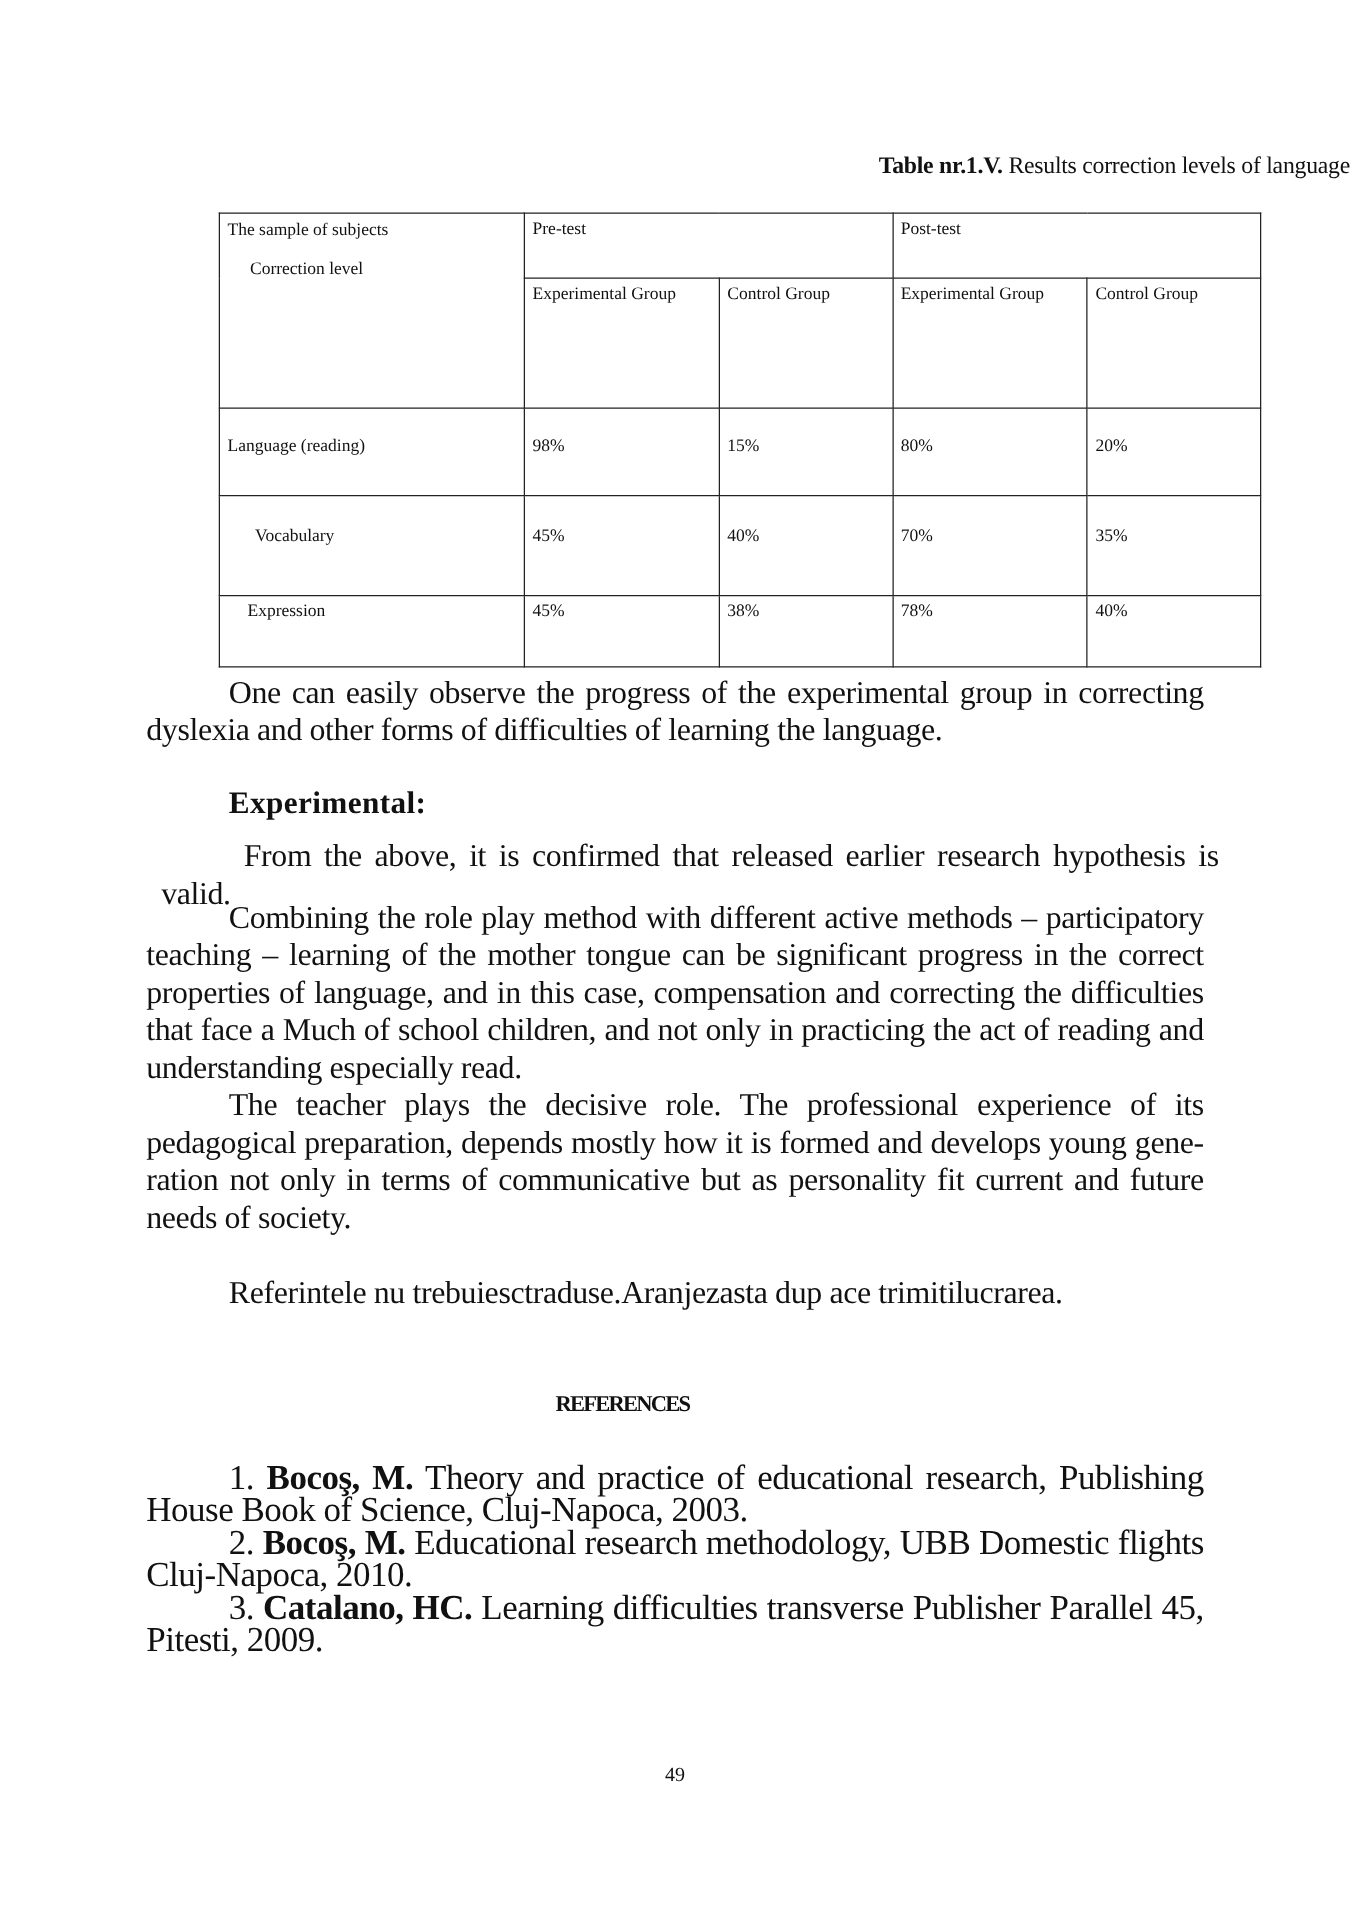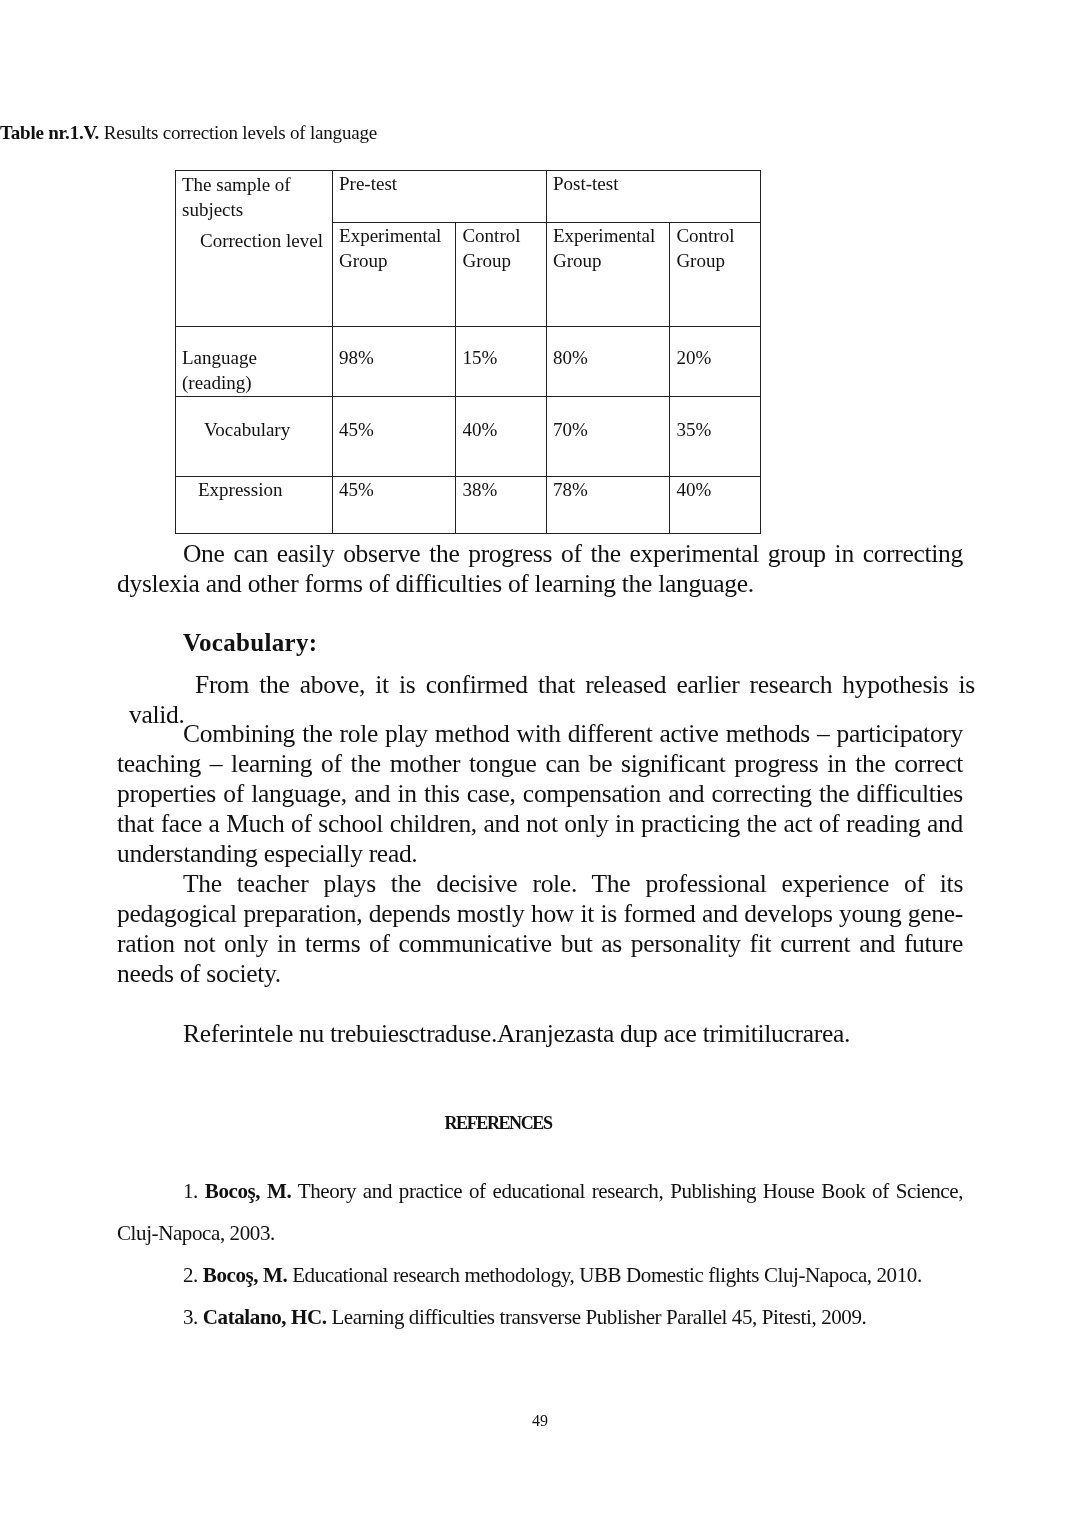--- a/index.html
+++ b/index.html
@@ -13,33 +13,33 @@
       position: relative;
       overflow: hidden;
       font-family: "Liberation Serif", serif;
       color: #111111;
     }
     .table-caption {
       position: absolute;
       left: 0;
       width: 1080px;
       top: 122px;
-      text-align: left;
+      text-align: right;
       font-size: 19px;
       letter-spacing: -0.2px;
     }
     .table-caption b { font-weight: bold; }
 
     table.results {
       position: absolute;
       left: 175px;
       top: 170px;
-      width: 586px;
+      width: 834px;
       border-collapse: collapse;
-      font-size: 19px;
+      font-size: 14px;
       line-height: 25px;
     }
     table.results td {
       border: 1.5px solid #222;
       vertical-align: top;
       padding: 0 6px;
     }
     .hdr-left { width: 200px; position: relative; }
     .hdr-left .sample { display: block; padding-top: 1px; }
     .hdr-left .corr { display: block; padding-left: 18px; margin-top: 6px; }
@@ -97,22 +97,22 @@
       text-align: center;
       font-size: 18px;
       font-weight: bold;
       letter-spacing: -1.4px;
     }
     .refs {
       position: absolute;
       left: 117px;
       width: 846px;
       top: 1170px;
-      font-size: 21px;
-      line-height: 42px;
+      font-size: 28px;
+      line-height: 26px;
       letter-spacing: -0.4px;
     }
     .ref { text-indent: 66px; margin: 0; text-align: justify; }
     .ref b { font-weight: bold; }
     .page-number {
       position: absolute;
       left: 0;
       width: 1080px;
       top: 1412px;
       text-align: center;
@@ -159,21 +159,21 @@
     <td>45%</td>
     <td>38%</td>
     <td>78%</td>
     <td>40%</td>
   </tr>
 </tbody>
   </table>
 
 <p class="body-text indent p1" style="margin:0">One can easily observe the progress of the experimental group in correcting dyslexia and other forms of difficulties of learning the language.</p>
 
-<div class="heading">Vocabulary:</div>
+<div class="heading">Experimental:</div>
 
 <p class="body-text indent p2" style="margin:12px">From the above, it is confirmed that released earlier research hypothesis is valid.</p>
 
 <p class="body-text indent p3" style="margin:0">Combining the role play method with different active methods – participatory teaching – learning of the mother tongue can be significant progress in the correct properties of language, and in this case, compensation and correcting the difficulties that face a Much of school children, and not only in practicing the act of reading and understanding especially read.</p>
 
 <p class="body-text indent p4" style="margin:0">The teacher plays the decisive role. The professional experience of its pedagogical preparation, depends mostly how it is formed and develops young gene-ration not only in terms of communicative but as personality fit current and future needs of society.</p>
 
 <p class="p5" style="margin:0">Referintele nu trebuiesctraduse.Aranjezasta dup ace trimitilucrarea.</p>
 
 <div class="refs-heading">REFERENCES</div>

